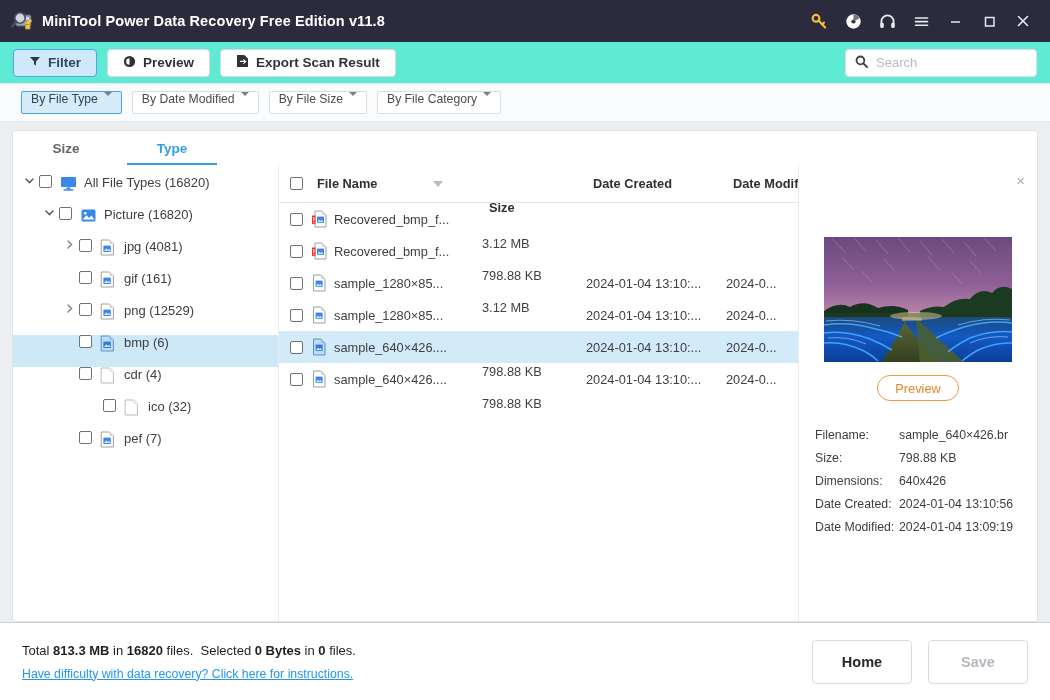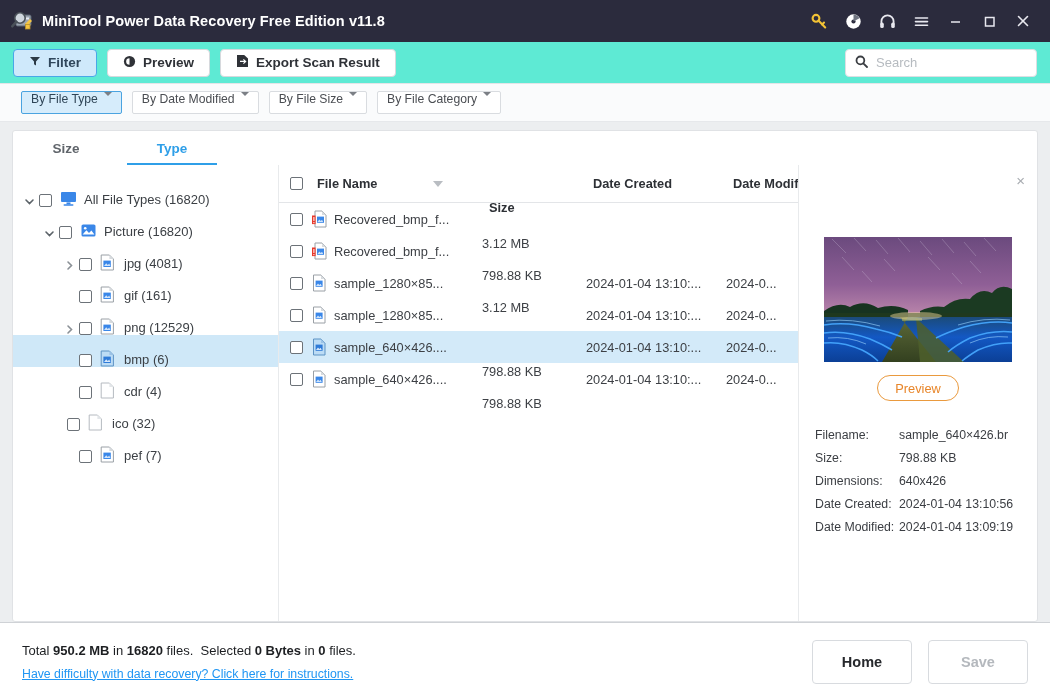--- a/index.html
+++ b/index.html
@@ -72,21 +72,21 @@
   }
   .tab.active { color: #2f9fe8; }
   .tab.active::after {
     content: ""; position: absolute; left: 8px; right: 8px; bottom: 0; height: 2px; background: #2f9fe8;
   }
 
   .body-row { flex: 1 1 auto; display: flex; min-height: 0; }
 
   
   .tree { width: 266px; flex: 0 0 266px; border-right: 1px solid #e8eaec; padding-top: 10px; overflow: hidden; }
-  .tnode { height: 32px; display: flex; align-items: flex-end; font-size: 13px; color: #3c4045; white-space: nowrap; }
+  .tnode { height: 32px; display: flex; align-items: flex-start; font-size: 13px; color: #3c4045; white-space: nowrap; }
   .tnode.sel { background: #cfe8f8; }
   .chev { width: 20px; display:flex; align-items:center; justify-content:center; flex:0 0 20px; }
   .chev svg { display: block; }
   .cbx {
     width: 13px; height: 13px; border: 1.6px solid #6c7278; border-radius: 2px; background: #fff;
     flex: 0 0 13px; margin-right: 8px;
   }
   .ticon { width: 17px; height: 17px; margin-right: 7px; flex: 0 0 17px; position: relative; }
 
   
@@ -384,21 +384,21 @@
             <span class="cbx"></span>
             <span class="ticon">
               <svg width="15" height="17" viewBox="0 0 15 17">
                   <path d="M1.2 1 H9.4 L13.4 5 V16 H1.2z" fill="#fff" stroke="#b5bac0" stroke-width="1"></path>
                   <path d="M9.4 1 L13.4 5 H9.4z" fill="#e3e6e9"></path>
                 </svg>
             </span>
             <span>cdr (4)</span>
           </div>
 
-          <div class="tnode" style="padding-left:54px">
+          <div class="tnode" style="padding-left:90px">
             <span class="cbx"></span>
             <span class="ticon">
               <svg width="15" height="17" viewBox="0 0 15 17">
                   <path d="M1.2 1 H9.4 L13.4 5 V16 H1.2z" fill="#fff" stroke="#b5bac0" stroke-width="1"></path>
                   <path d="M9.4 1 L13.4 5 H9.4z" fill="#e3e6e9"></path>
                 </svg>
             </span>
             <span>ico (32)</span>
           </div>
 
@@ -623,21 +623,21 @@
             </div>
           </div>
         </div>
 
       </div>
     </div>
   </div>
 
   <div class="footer">
     <div class="f-left">
-      <div class="f-total"><span>Total </span><b>950.2 MB</b><span> in </span><b>16820</b><span> files.</span>&nbsp;&nbsp;<span>Selected </span><b>0 Bytes</b><span> in </span><b>0</b><span> files.</span></div>
+      <div class="f-total"><span>Total </span><b>813.3 MB</b><span> in </span><b>16820</b><span> files.</span>&nbsp;&nbsp;<span>Selected </span><b>0 Bytes</b><span> in </span><b>0</b><span> files.</span></div>
       <div class="f-link">Have difficulty with data recovery? Click here for instructions.</div>
     </div>
     <div class="f-right">
       <div class="fbtn2">
         <span>Home</span>
       </div>
       <div class="fbtn2 disabled">
         <span>Save</span>
       </div>
     </div>

